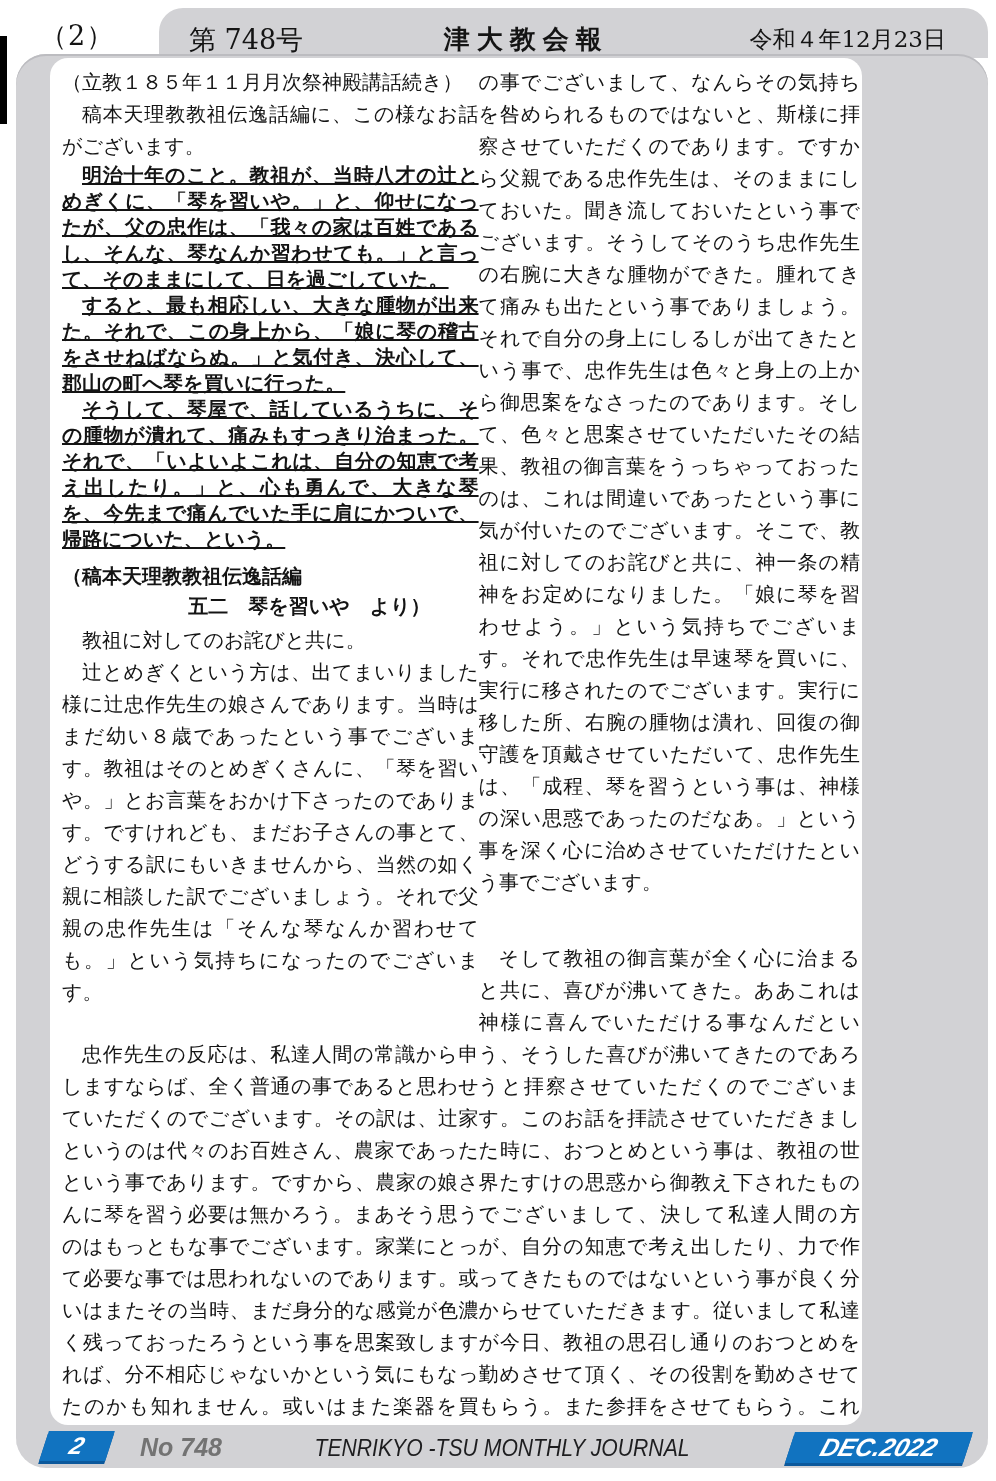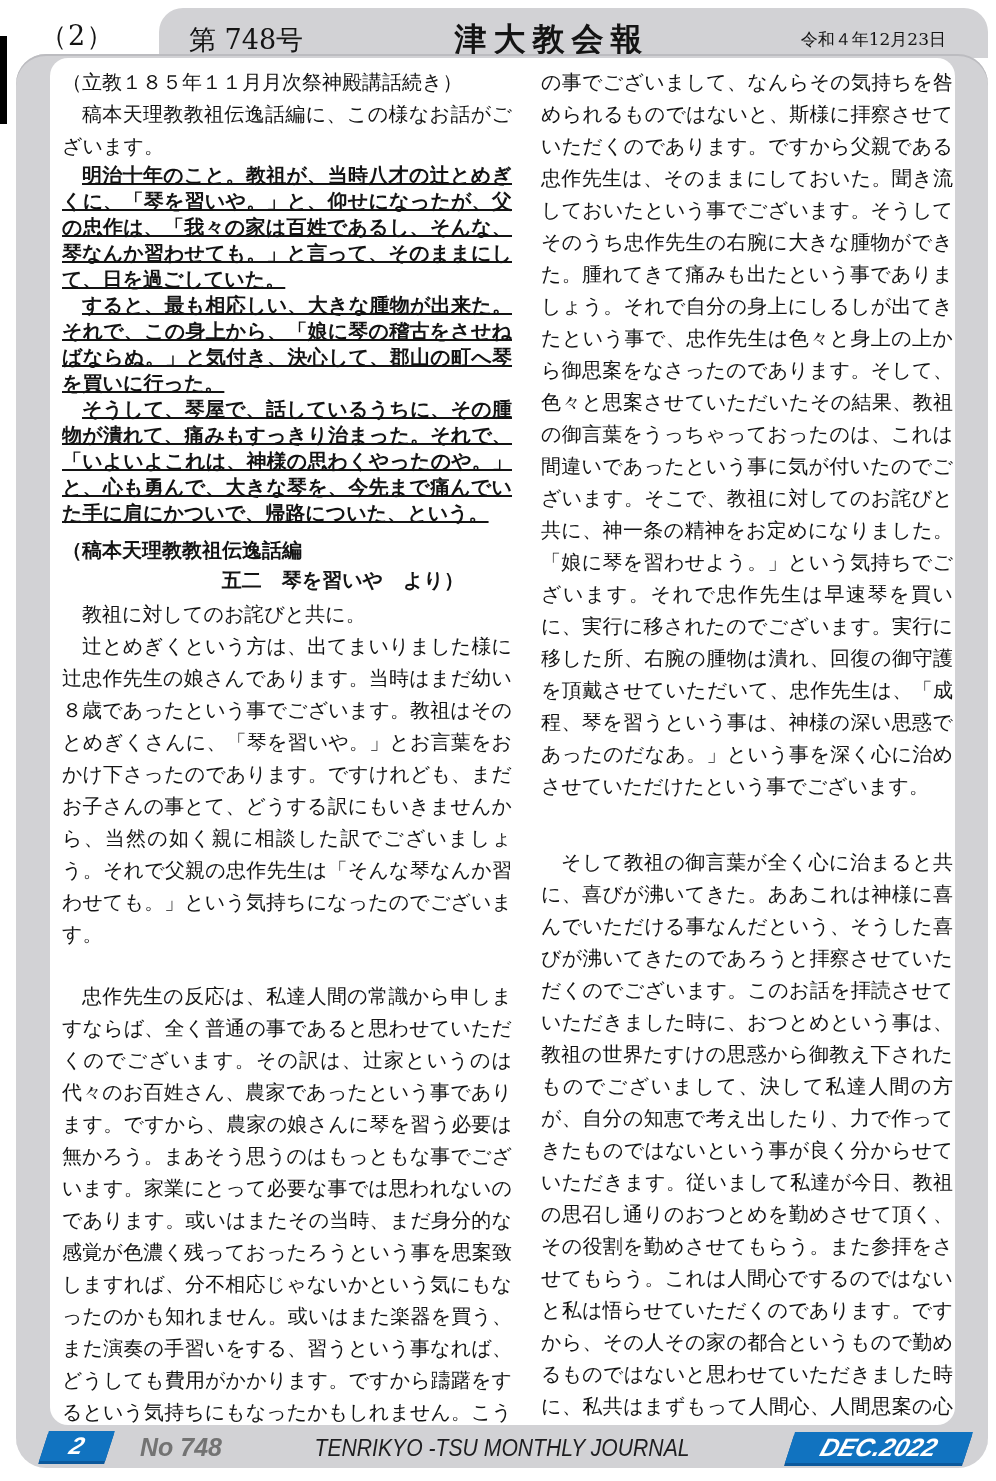--- a/index.html
+++ b/index.html
@@ -10,29 +10,29 @@
   }
   .binding-mark { position:absolute; left:0; top:36px; width:7px; height:88px; background:#000; }
   .corner { position:absolute; left:40px; top:18px; font-size:27px; letter-spacing:1px; }
   .header-bar {
     position:absolute; left:159px; top:8px; width:829px; height:50px;
     background:#d2d2d5; border-radius:24px 24px 0 0;
     display:flex; align-items:center; justify-content:space-between;
     padding:13px 42px 0 30px; box-sizing:border-box;
   }
   .header-bar .issue { font-size:27px; }
-  .header-bar .title { font-size:32px; font-weight:bold; letter-spacing:7px; }
-  .header-bar .date  { font-size:17px; }
+  .header-bar .title { font-size:26px; font-weight:bold; letter-spacing:7px; }
+  .header-bar .date  { font-size:23px; }
   .frame {
     position:absolute; left:16px; top:54px; width:972px; height:1414px;
     background:#d2d2d5; border-radius:30px;
     box-shadow:0 2px 0 #bcbcc0 inset;
   }
   .panel {
-    position:absolute; left:50px; top:58px; width:905px; height:1367px;
+    position:absolute; left:50px; top:58px; width:812px; height:1367px;
     background:#ffffff; border-radius:18px; overflow:hidden;
   }
   .columns {
     display:flex; justify-content:space-between;
     padding:8px 2px 0 12px; box-sizing:border-box;
   }
   .col { font-size:20px; text-align:justify; overflow:hidden; }
   .col.left  { width:450px; }
   .col.right { width:412px; }
   .para { margin:0; line-height:32px; text-indent:1em; }
@@ -84,21 +84,21 @@
   <div class="frame"></div>
 
   <div class="panel">
     <div class="columns">
 
       <div class="col left">
         <p class="para noindent">（立教１８５年１１月月次祭神殿講話続き）</p>
         <p class="para">稿本天理教教祖伝逸話編に、この様なお話がございます。</p>
         <p class="para bold tight">明治十年のこと。教祖が、当時八才の辻とめぎくに、「琴を習いや。」と、仰せになったが、父の忠作は、「我々の家は百姓であるし、そんな、琴なんか習わせても。」と言って、そのままにして、日を過ごしていた。</p>
         <p class="para bold tight">すると、最も相応しい、大きな腫物が出来た。それで、この身上から、「娘に琴の稽古をさせねばならぬ。」と気付き、決心して、郡山の町へ琴を買いに行った。</p>
-        <p class="para bold tight">そうして、琴屋で、話しているうちに、その腫物が潰れて、痛みもすっきり治まった。それで、「いよいよこれは、神様の思わくやったのや。」と、心も勇んで、大きな琴を、今先まで痛んでいた手に肩にかついで、帰路についた、という。</p>
+        <p class="para bold tight">そうして、琴屋で、話しているうちに、その腫物が潰れて、痛みもすっきり治まった。それで、「いよいよこれは、自分の知恵で考え出したり。」と、心も勇んで、大きな琴を、今先まで痛んでいた手に肩にかついで、帰路についた、という。</p>
         <div class="spacer-sm"></div>
         <p class="para bold noindent">（稿本天理教教祖伝逸話編</p>
         <p class="para bold source-line">五二　琴を習いや　より）</p>
         <p class="para">教祖に対してのお詫びと共に。</p>
         <p class="para">辻とめぎくという方は、出てまいりました様に辻忠作先生の娘さんであります。当時はまだ幼い８歳であったという事でございます。教祖はそのとめぎくさんに、「琴を習いや。」とお言葉をおかけ下さったのであります。ですけれども、まだお子さんの事とて、どうする訳にもいきませんから、当然の如く親に相談した訳でございましょう。それで父親の忠作先生は「そんな琴なんか習わせても。」という気持ちになったのでございます。</p>
         <div class="spacer"></div>
         <p class="para">忠作先生の反応は、私達人間の常識から申しますならば、全く普通の事であると思わせていただくのでございます。その訳は、辻家というのは代々のお百姓さん、農家であったという事であります。ですから、農家の娘さんに琴を習う必要は無かろう。まあそう思うのはもっともな事でございます。家業にとって必要な事では思われないのであります。或いはまたその当時、まだ身分的な感覚が色濃く残っておったろうという事を思案致しますれば、分不相応じゃないかという気にもなったのかも知れません。或いはまた楽器を買う、また演奏の手習いをする、習うという事なれば、どうしても費用がかかります。ですから躊躇をするという気持ちにもなったかもしれません。こうした色々の思いは、父親の気持ちなれば全く普通</p>
       </div>
 
       <div class="col right">

